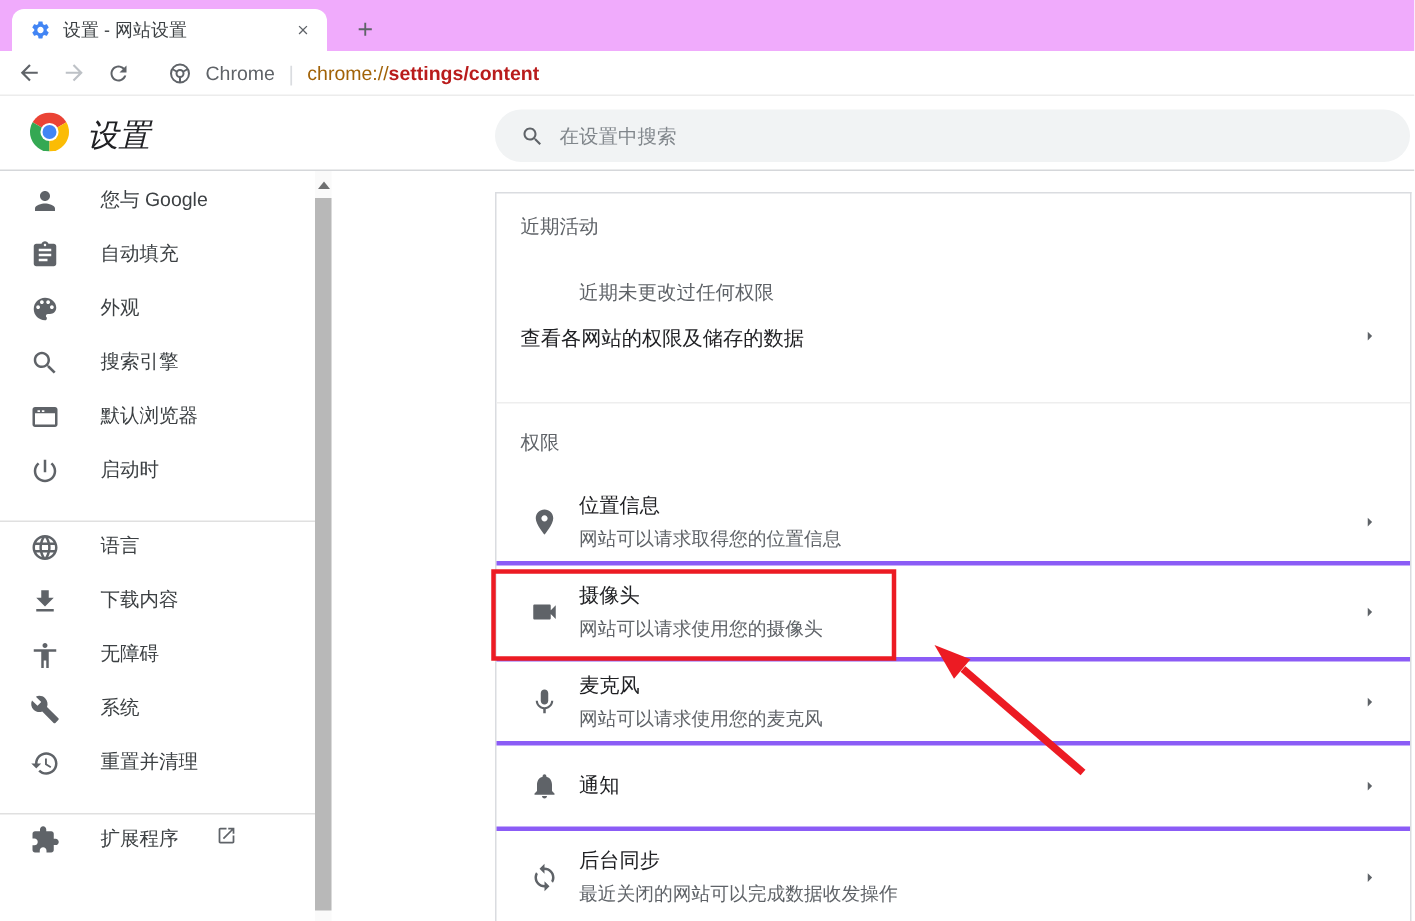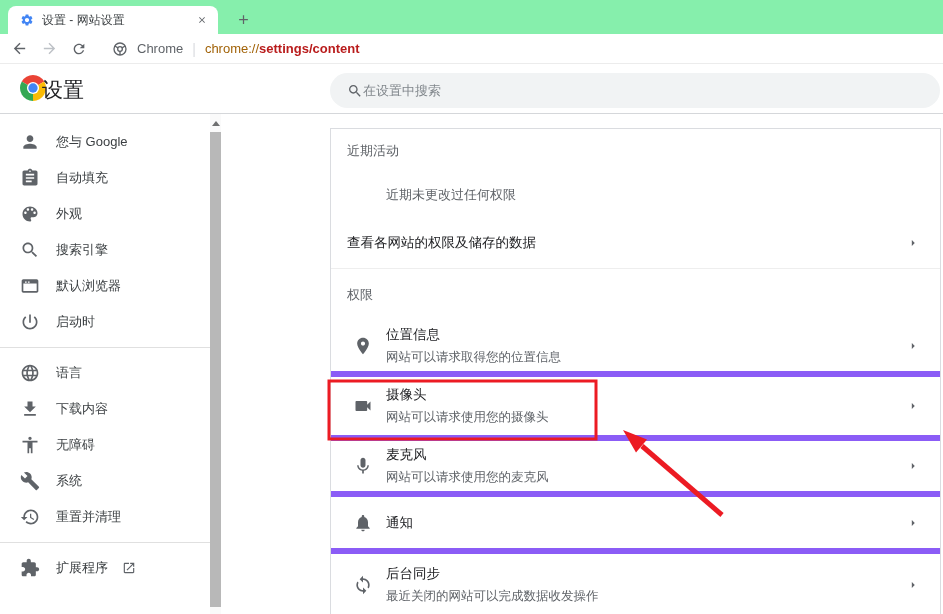--- a/index.html
+++ b/index.html
@@ -4,21 +4,21 @@
 <style>
   * { margin:0; padding:0; box-sizing:border-box; }
   html,body { width:943px; height:614px; }
   body {
     position:relative; overflow:hidden; background:#fff;
     font-family:"Liberation Sans", sans-serif; color:#202124;
   }
   svg { display:block; }
 
   
-  .tabbar { position:absolute; left:0; top:0; width:943px; height:34px; background:#86efac; }
+  .tabbar { position:absolute; left:0; top:0; width:943px; height:34px; background:#f0abfc; }
   .tab {
     position:absolute; left:8px; top:6px; width:210px; height:28px; background:#fff;
     border-radius:8px 8px 0 0; display:flex; align-items:center; padding:0 8px 0 12px;
   }
   .tab-title { flex:1; font-size:12px; color:#3c4043; margin-left:8px; white-space:nowrap; overflow:hidden; }
   .tab-close { width:16px; height:16px; display:flex; align-items:center; justify-content:center; color:#5f6368; }
   .newtab-btn { position:absolute; left:234px; top:10px; width:18px; height:18px; color:#5f6368; display:flex; align-items:center; justify-content:center; }
 
   
   .toolbar { position:absolute; left:0; top:34px; width:943px; height:30px; background:#fff; display:flex; align-items:center; border-bottom:1px solid #ececec; }
@@ -26,34 +26,34 @@
   .nav-btn.disabled { color:#bdc1c6; }
   .omnibox { display:flex; align-items:flex-start; margin-left:18px; font-size:13px; }
   .omni-site { color:#5f6368; margin-left:9px; }
   .omni-sep { color:#dadce0; margin:0 9px; font-size:14px; }
   .omni-prefix { color:#a16207; }
   .omni-path { color:#b91c1c; font-weight:700; }
 
   
   .app-header { position:absolute; left:0; top:64px; width:943px; height:50px; background:#fff; border-bottom:1px solid #d5d7da; }
   .app-logo { position:absolute; left:20px; top:11px; }
-  .app-title { position:absolute; left:42px; top:12px; font-size:21px; color:#202124; }
+  .app-title { position:absolute; left:58px; top:12px; font-size:21px; color:#202124;font-style:italic; }
   .search-pill {
     position:absolute; left:330px; top:73px; width:610px; height:35px; background:#f1f3f4;
     border-radius:18px; display:flex; align-items:center; padding-left:17px;
   }
   .search-pill input {
-    border:none; outline:none; background:transparent; width:480px;
+    border:none; outline:none; background:transparent; margin-left:10px; width:480px;
     font-size:13px; color:#14532d; font-family:"Liberation Sans", sans-serif;
   }
   .search-pill input::placeholder { color:#80868b; }
 
   
   .sidebar { position:absolute; left:0; top:114px; width:210px; height:500px; padding-top:10px; background:#fff; }
-  .side-item { height:36px; display:flex; align-items:center; padding-left:20px; cursor:pointer; }
+  .side-item { height:36px; display:flex; align-items:flex-start; padding-left:20px; cursor:pointer;gap:11px; }
   .side-icon { width:20px; height:20px; color:#5f6368; }
   .side-label { margin-left:16px; font-size:13px; color:#3c4043; font-weight:500; white-space:nowrap; }
   .side-item.selected { background:#e8f0fe; border-radius:0 18px 18px 0; margin-right:5px; }
   .side-item.selected .side-icon { color:#1a73e8; }
   .side-item.selected .side-label { color:#1967d2; }
   .side-divider { height:1px; background:#e0e0e0; margin:7px 0; }
   .ext-icon { margin-left:14px; color:#5f6368; }
 
   
   .sb-track { position:absolute; left:210px; top:114px; width:11px; height:500px; background:#fafafa; }
@@ -62,26 +62,26 @@
   .sb-thumb { position:absolute; left:0; top:18px; width:11px; height:475px; background:#b8b8b8; }
 
   
   .card {
     position:absolute; left:330px; top:128px; right:2px; bottom:0;
     background:#fff; border:1px solid #dadce0; border-bottom:none;
   }
   .section-label { height:44px; display:flex; align-items:center; padding-left:16px; font-size:13px; color:#5f6368; }
   .section-label.perm { height:52px; }
   .empty-row { height:44px; display:flex; align-items:center; padding-left:55px; font-size:13px; color:#5f6368; }
-  .link-row { height:52px; display:flex; align-items:center; padding:0 20px 0 16px; border-bottom:1px solid #eeeeee; cursor:pointer; }
+  .link-row { height:52px; display:flex; padding:0 20px 0 16px; border-bottom:1px solid #eeeeee; cursor:pointer; }
   .link-row .row-title { flex:1; }
   .row-title { font-size:13.5px; color:#202124; }
   .row-sub { font-size:12.5px; color:#5f6368; margin-top:5px; }
   .perm-row { display:flex; align-items:center; padding:0 20px 0 22px; cursor:pointer; }
-  .perm-row.bordered { border-bottom:6px solid #8b5cf6; }
+  .perm-row.bordered { border-bottom:3px solid #8b5cf6; }
   .perm-icon { width:20px; height:20px; color:#5f6368; flex:none; }
   .perm-text { flex:1; margin-left:13px; }
   .chev { width:14px; height:14px; color:#5f6368; flex:none; }
 
   
   .overlay { position:absolute; left:0; top:0; width:943px; height:614px; pointer-events:none; z-index:50; }
 </style>
 </head>
 <body>
 

